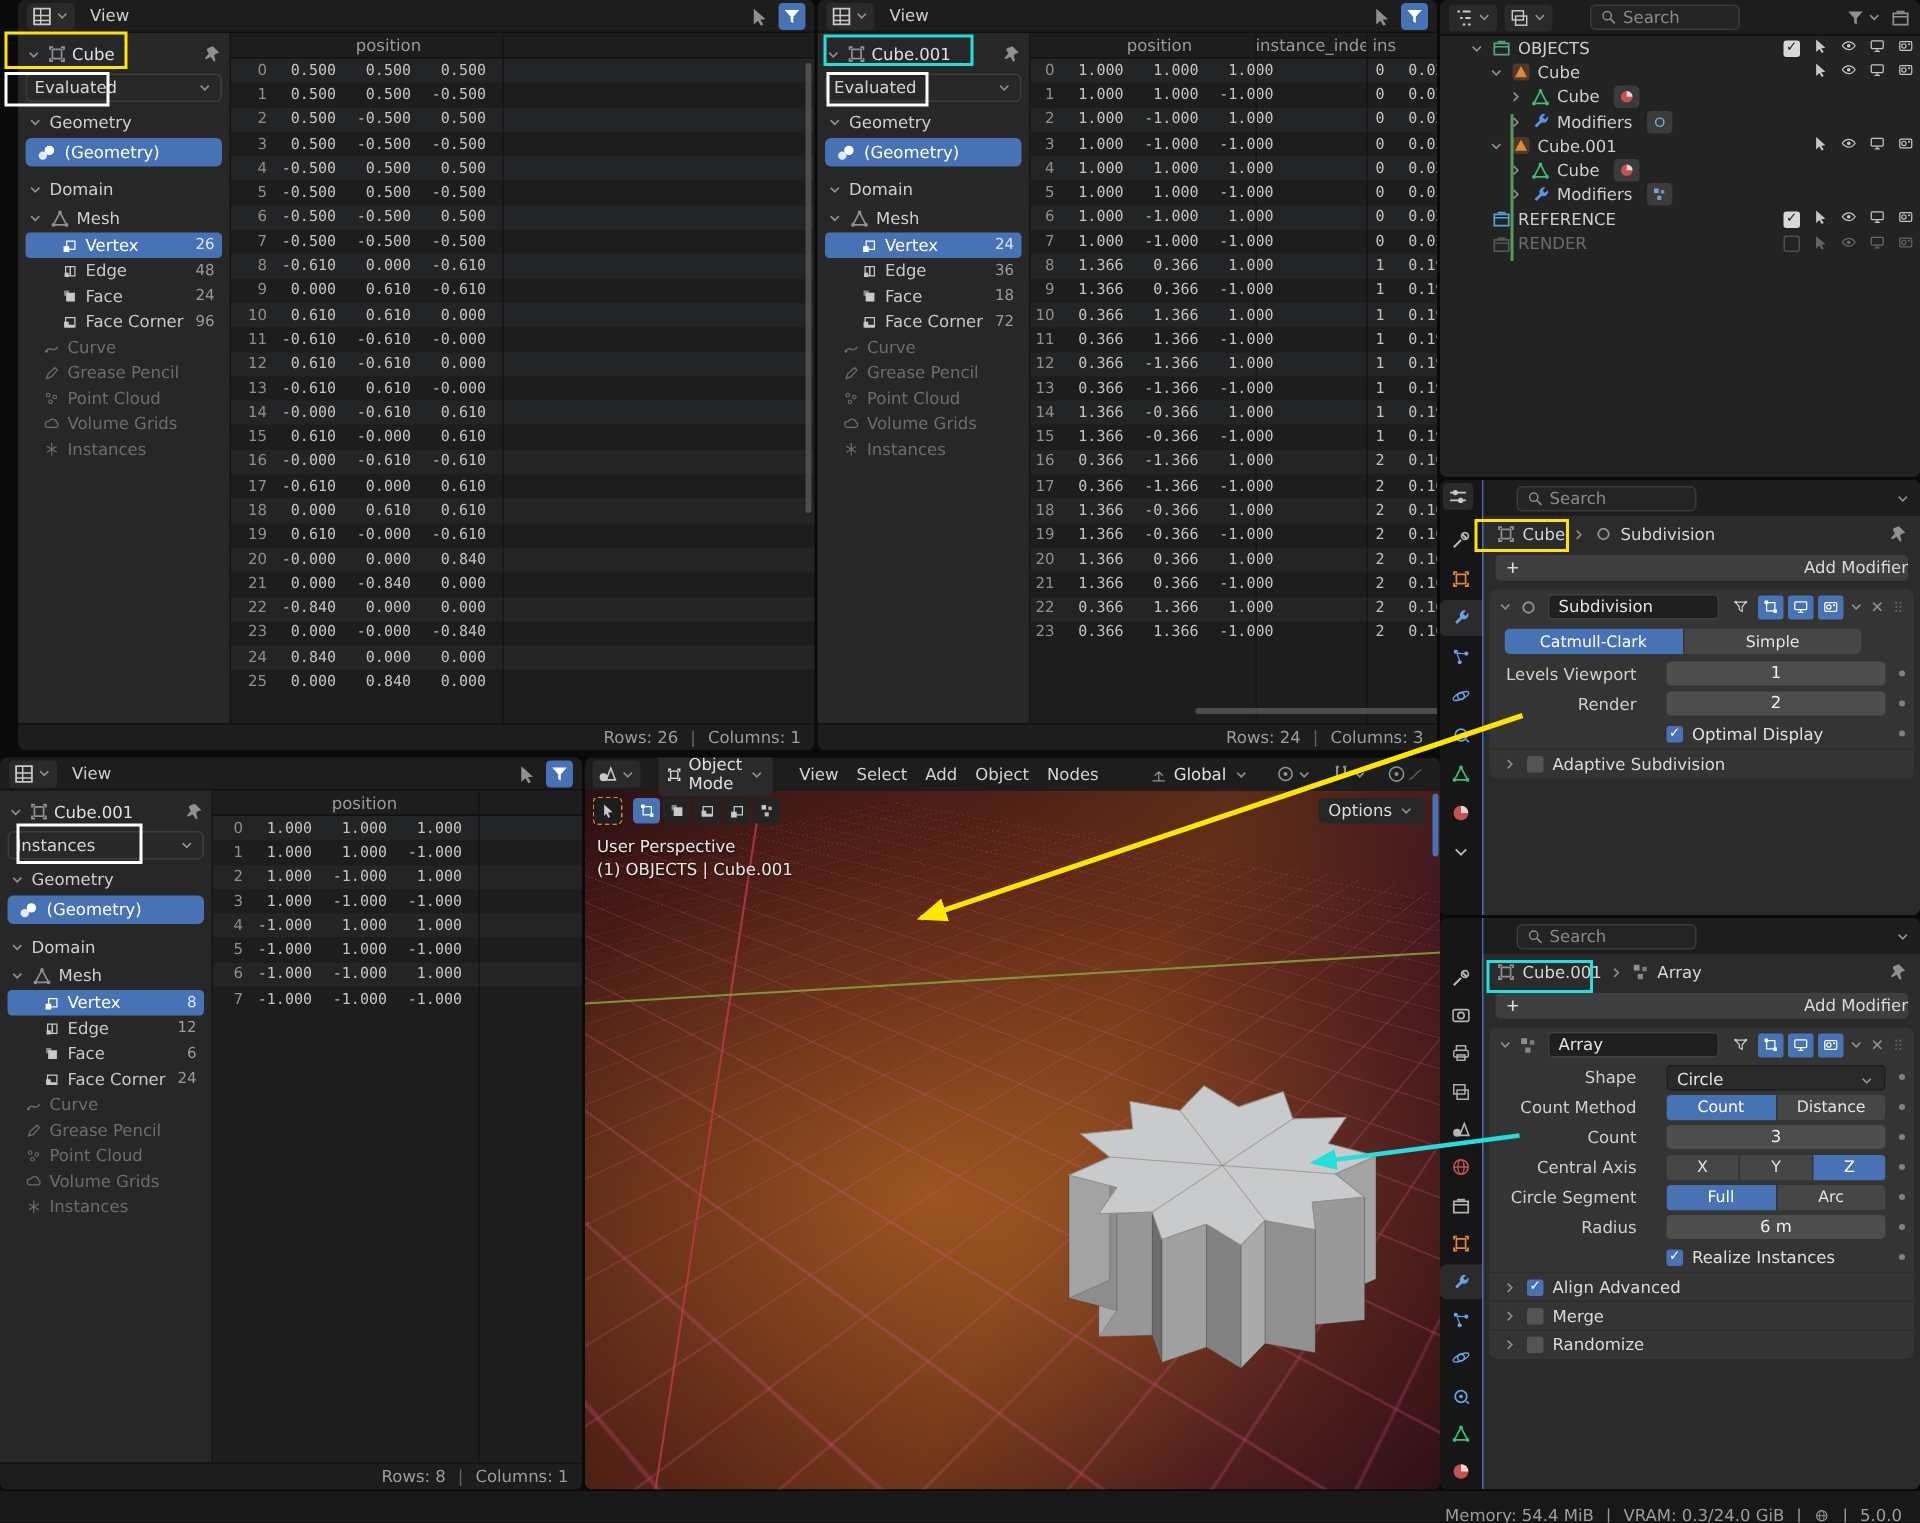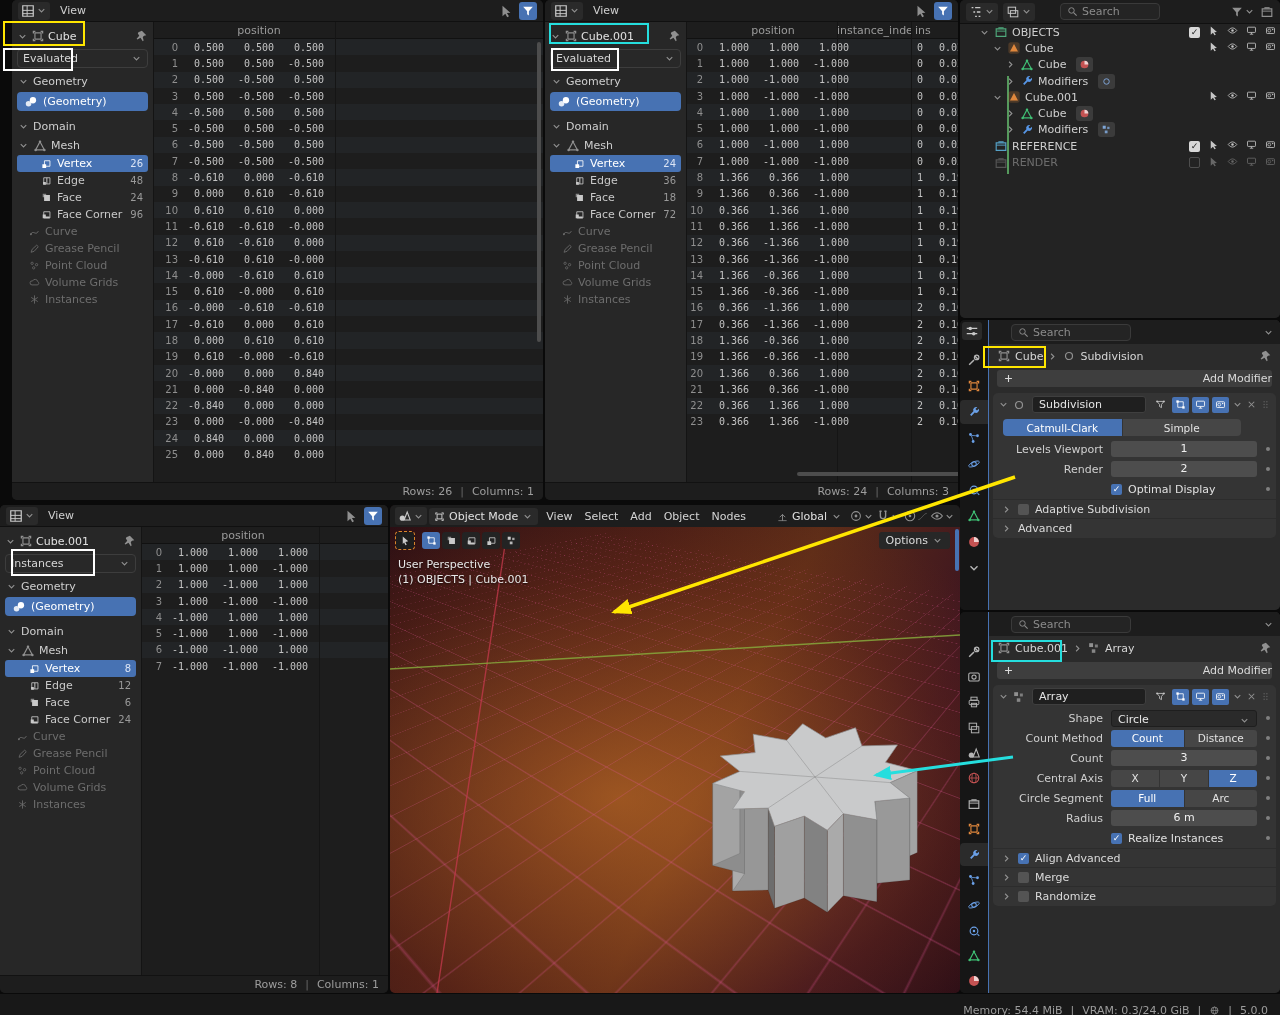--- a/index.html
+++ b/index.html
@@ -71,21 +71,21 @@
   .modbox{margin:0 4px;background:#343434;border-radius:5px;padding-bottom:1px}
   .mod-hdr{height:23px;display:flex;align-items:center;gap:3px;padding:0 5px}
   .modname{flex:1;background:#1f1f1f;border:1px solid #3f3f3f;border-radius:3px;height:17px;line-height:16px;padding:0 6px;color:#e4e4e4;margin:0 3px}
   .mtg{width:17px;height:16px;display:flex;align-items:center;justify-content:center;border-radius:2px;color:#c9c9c9}
   .mtg.on{background:#4772b3;color:#fff}
   .seg{display:flex;margin:3px 35px 3px 10px;height:17px;border-radius:4px;overflow:hidden}
   .seg button{flex:1;border:none;background:#464646;color:#e3e3e3;font-size:10.5px;font-family:inherit}
   .seg button.on{background:#4772b3;color:#fff}
   .seg button + button{border-left:1px solid #343434}
   .prow{display:flex;align-items:center;height:20px;padding-right:6px}
-  .plabel{width:118px;text-align:right;padding-right:8px;color:#cfcfcf;flex:0 0 auto;white-space:nowrap}
+  .plabel{width:118px;text-align:right;padding-right:20px;color:#cfcfcf;flex:0 0 auto;white-space:nowrap}
   .pctrl{flex:1;display:flex;min-width:0}
   .nfield{flex:1;height:16px;background:#4d4d4d;border-radius:3px;text-align:center;line-height:16px;color:#f0f0f0}
   .ddfield{flex:1;height:17px;background:#2a2a2a;border:1px solid #1e1e1e;border-radius:3px;display:flex;align-items:flex-end;padding:0 6px;color:#e8e8e8}
   .ddfield span{flex:1}
   .segc{flex:1;display:flex;height:17px;border-radius:3px;overflow:hidden}
   .segc button{flex:1;border:none;background:#464646;color:#e3e3e3;font-size:10.5px;font-family:inherit}
   .segc button.on{background:#4772b3;color:#fff}
   .segc button + button{border-left:1px solid #343434}
   .dot{width:4px;height:4px;border-radius:50%;background:#808080;margin-left:9px;flex:0 0 auto}
   .cb{width:11px;height:11px;border-radius:2px;background:#545454;flex:0 0 auto;color:#fff;font-size:9px;line-height:11px;text-align:center}
@@ -94,21 +94,21 @@
   .subrow{display:flex;align-items:center;gap:6px;height:19px;padding:0 8px;border-top:1px solid #2c2c2c;color:#dadada}
   
   #viewport{background:#1c0b10}
   .vp-scene{position:absolute;inset:22px 0 0 0;overflow:hidden;
     background:radial-gradient(620px 400px at 40% 58%,rgba(217,125,42,.55),rgba(130,55,25,.28) 55%,rgba(0,0,0,0) 78%),
     linear-gradient(115deg,#2a0e14 0%,#471c16 35%,#5d2d18 55%,#3c1420 80%,#2a0d16 100%)}
   .vp-grid{position:absolute;left:-520px;top:-260px;width:1900px;height:1500px;opacity:.9;
     background-image:repeating-linear-gradient(0deg,rgba(226,82,150,.34) 0 1px,transparent 1px 42px),
                      repeating-linear-gradient(90deg,rgba(226,82,150,.30) 0 1px,transparent 1px 42px);
     transform-origin:50% 30%;transform:perspective(480px) rotateX(58deg) rotateZ(33deg)}
-  .vp-hdr{position:absolute;left:0;top:0;right:0;height:22px;background:#1d1d1d;display:flex;align-items:center;gap:2px;padding:0 5px;z-index:6}
+  .vp-hdr{position:absolute;left:0;top:0;right:0;height:22px;background:#1d1d1d;display:flex;align-items:center;gap:12px;padding:0 5px;z-index:6}
   .vm{color:#d4d4d4;padding:0 6px}
   .modebtn{display:flex;align-items:center;gap:4px;background:#2a2a2a;border-radius:3px;padding:2px 5px;color:#e0e0e0}
   .vp-tools{position:absolute;left:6px;top:27px;display:flex;gap:8px;z-index:6}
   .tbtn{width:18px;height:17px;background:#232323;border-radius:3px;display:flex;align-items:center;justify-content:center;color:#c9c9c9}
   .tbtn.cursor{background:#1d1d1d;outline:1px dashed #d8862c}
   .tbtn.on{background:#4772b3;color:#fff}
   .vp-options{position:absolute;right:10px;top:27px;z-index:6;display:flex;align-items:center;gap:4px;background:#272727;border-radius:3px;padding:2px 7px;color:#dcdcdc}
   .vp-text{position:absolute;left:8px;top:52px;z-index:5;color:#e8e8e8;text-shadow:0 1px 2px rgba(0,0,0,.7)}
   .vp-text div{line-height:15px}
   #vp-objects{position:absolute;inset:0;z-index:4}
@@ -1372,26 +1372,20 @@
             <span>Optimal Display</span>
           </div>
         <span class="dot"></span>
       </div>
       <div class="subrow">
         <svg class="ic sm dim">
             <use href="#s-chev-right"></use>
           </svg>
         <span class="cb"></span>
         <span>Adaptive Subdivision</span>
-      </div>
-      <div class="subrow">
-        <svg class="ic sm dim">
-            <use href="#s-chev-right"></use>
-          </svg>
-        <span>Advanced</span>
       </div>
     </div>
   </div>
 </section>
 
 <section class="panel ss" id="ss-c" style="left:0;top:505px;width:388px;height:488px">
   <div class="ed-hdr">
     <span class="icnbtn">
         <svg class="ic">
           <use href="#s-grid"></use>

